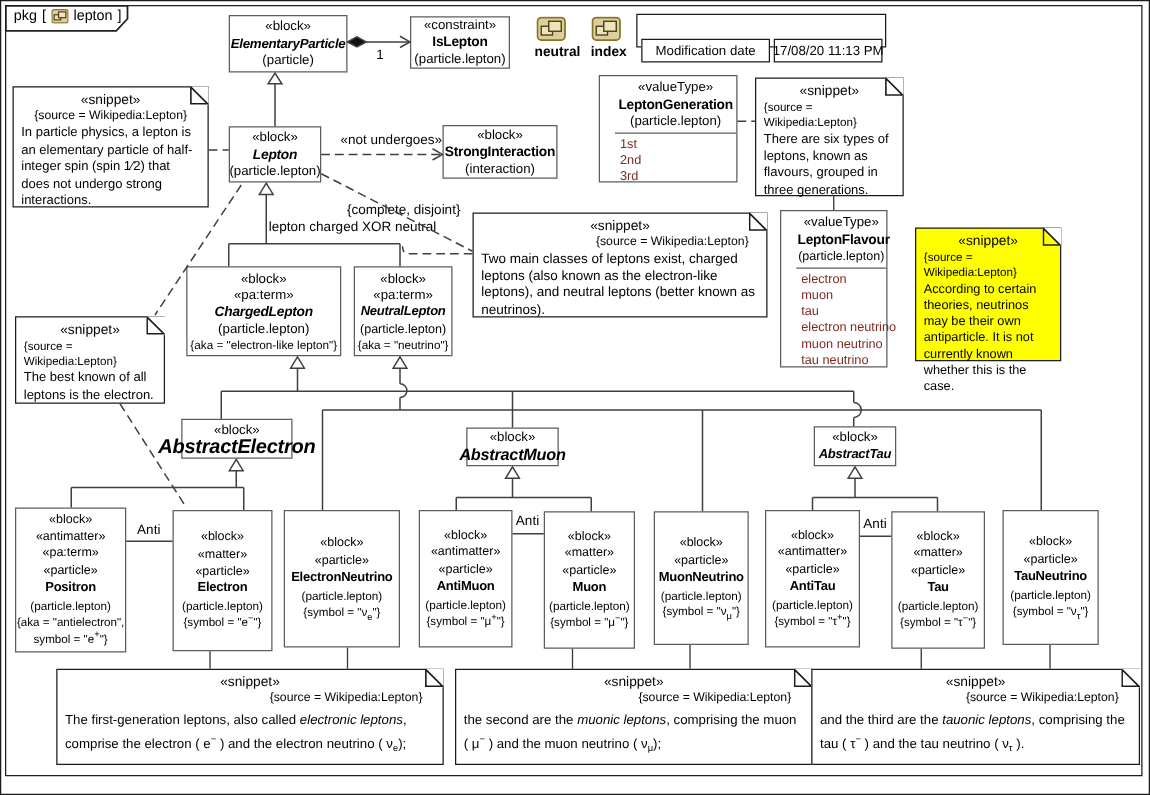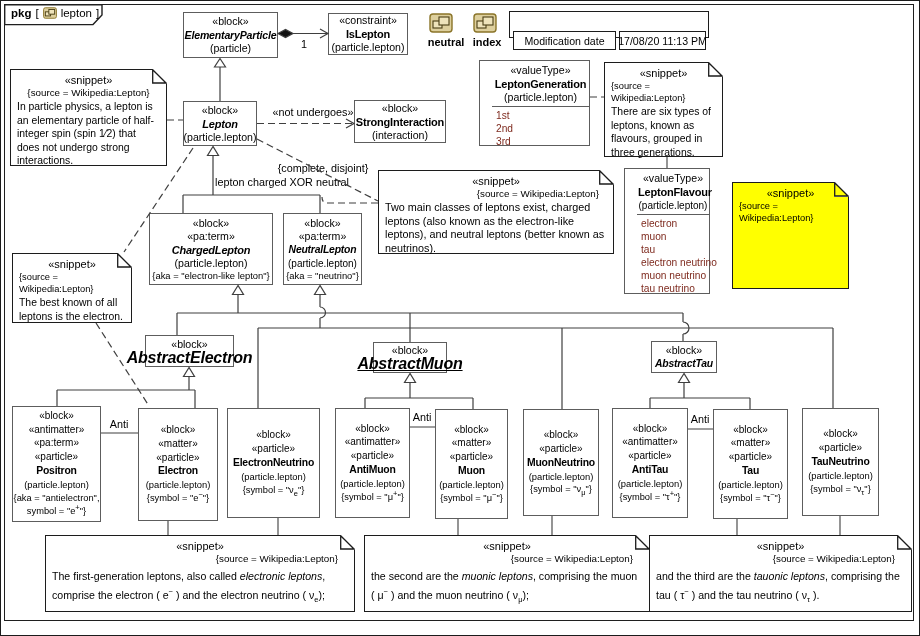--- a/index.html
+++ b/index.html
@@ -2,21 +2,21 @@
 <html><head>
 <meta charset="utf-8">
 <style>
   html,body{margin:0;padding:0;background:#e8e8e8;}
   .stage{position:relative;width:920px;height:636px;background:#ffffff;overflow:hidden;
          font-family:"Liberation Sans","DejaVu Sans",sans-serif;color:#000;}
   .stage::after{content:"";position:absolute;inset:0;border:1.5px solid #1b1b1b;pointer-events:none;}
   .frame{position:absolute;left:4px;top:4px;width:910px;height:617px;border:1.4px solid #1f1f1f;box-sizing:border-box;}
   .tabwrap{position:absolute;left:4px;top:4px;width:102px;height:22px;}
   .tabtext{position:absolute;left:7px;top:3px;display:flex;align-items:center;gap:4px;font-size:11.5px;}
-  .tabtext .kw{font-weight:bold;}
+  .tabtext .kw{font-weight:normal;}
   
   .box{position:absolute;box-sizing:border-box;background:#fff;border:1.4px solid #5d5d5d;
        display:flex;flex-direction:column;align-items:center;justify-content:center;text-align:center;}
   .st{font-size:10.6px;line-height:13px;white-space:pre;}
   .nm{font-weight:bold;font-size:11px;line-height:14px;letter-spacing:-0.2px;white-space:nowrap;}
   .it{font-style:italic;}
   .ns{font-size:10.6px;line-height:13px;white-space:nowrap;}
   .cn{font-size:9.4px;line-height:12px;white-space:nowrap;}
   .prt .st{font-size:10px;line-height:13.8px;}
   .prt .nm{font-size:10.4px;line-height:14px;}
@@ -156,21 +156,21 @@
     <div class="ns" style="font-size:10px;">(particle.lepton)</div>
     <div class="cn">{aka = "neutrino"}</div>
   </div>
 
   <div class="box" style="left:145px;top:335px;width:89px;height:32px;">
     <div class="st">«block»</div>
     <div class="nm it" style="font-size:16px;">AbstractElectron</div>
   </div>
   <div class="box" style="left:373px;top:342px;width:74px;height:31px;">
     <div class="st">«block»</div>
-    <div class="nm it" style="font-size:16px;text-decoration:underline;">AbstractMuon</div>
+    <div class="nm it" style="font-size:13px;">AbstractMuon</div>
   </div>
   <div class="box" style="left:651px;top:341px;width:66px;height:32px;">
     <div class="st">«block»</div>
     <div class="nm it" style="font-size:10.4px;">AbstractTau</div>
   </div>
 
   <div class="box prt" style="left:12px;top:406px;width:89px;height:116px;">
     <div class="st">«block»
 «antimatter»
 «pa:term»
@@ -290,20 +290,21 @@
     <div class="bd">The best known of all leptons is the electron.</div>
   </div>
 
   <div class="note yellow" style="left:732px;top:182px;width:117px;height:107px;">
     <svg class="fold" width="15" height="15">
         <rect width="15" height="15" fill="#fff"></rect>
         <path d="M0.7,0.7 L14,14 L0.7,14 Z" fill="#ffff00" stroke="#1c1c1c" stroke-width="1.3"></path>
       </svg>
     <div class="hd">«snippet»</div>
     <div class="src" style="font-size:9.3px;text-align:left;">{source = Wikipedia:Lepton}</div>
+    <div class="bd">According to certain theories, neutrinos may be their own antiparticle. It is not currently known whether this is the case.</div>
   </div>
 
   <div class="note wide" style="left:45px;top:535px;width:310px;height:77px;">
     <svg class="fold" width="15" height="15">
         <rect width="15" height="15" fill="#fff"></rect>
         <path d="M0.7,0.7 L14,14 L0.7,14 Z" fill="#fff" stroke="#1c1c1c" stroke-width="1.3"></path>
       </svg>
     <div class="hd">«snippet»</div>
     <div class="src" style="padding-right:10px;">{source = Wikipedia:Lepton}</div>
     <div class="bd"><span>The first-generation leptons, also called </span><span class="it">electronic leptons</span><span>, comprise the electron ( e</span><sup>−</sup><span> ) and the electron neutrino ( ν</span><sub>e</sub><span>);</span></div>

